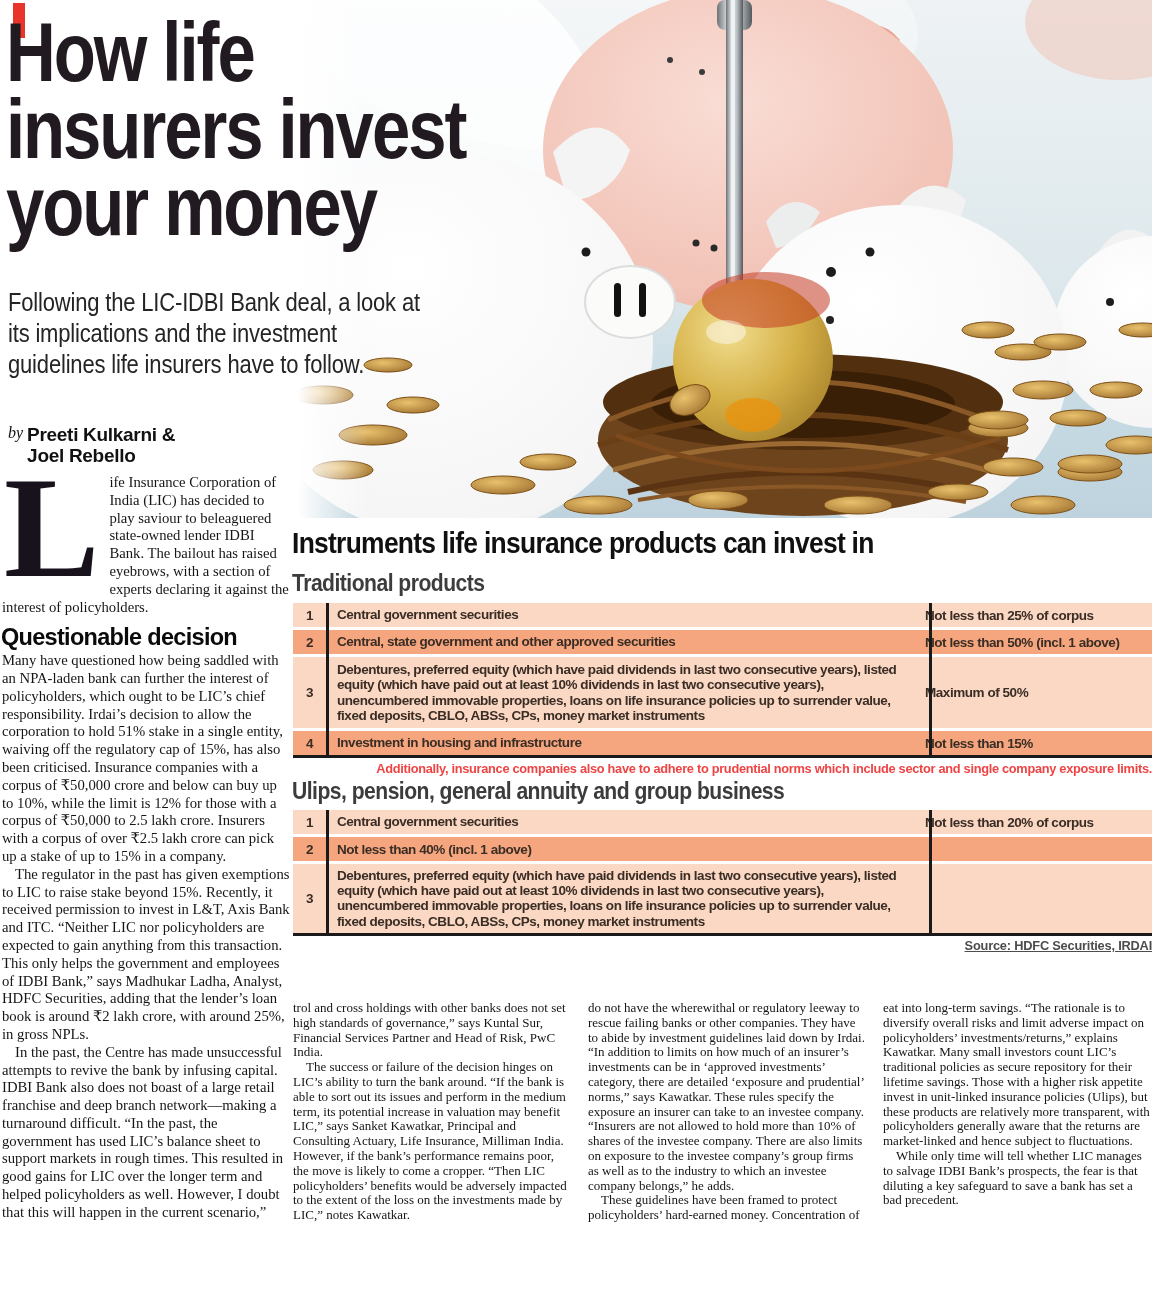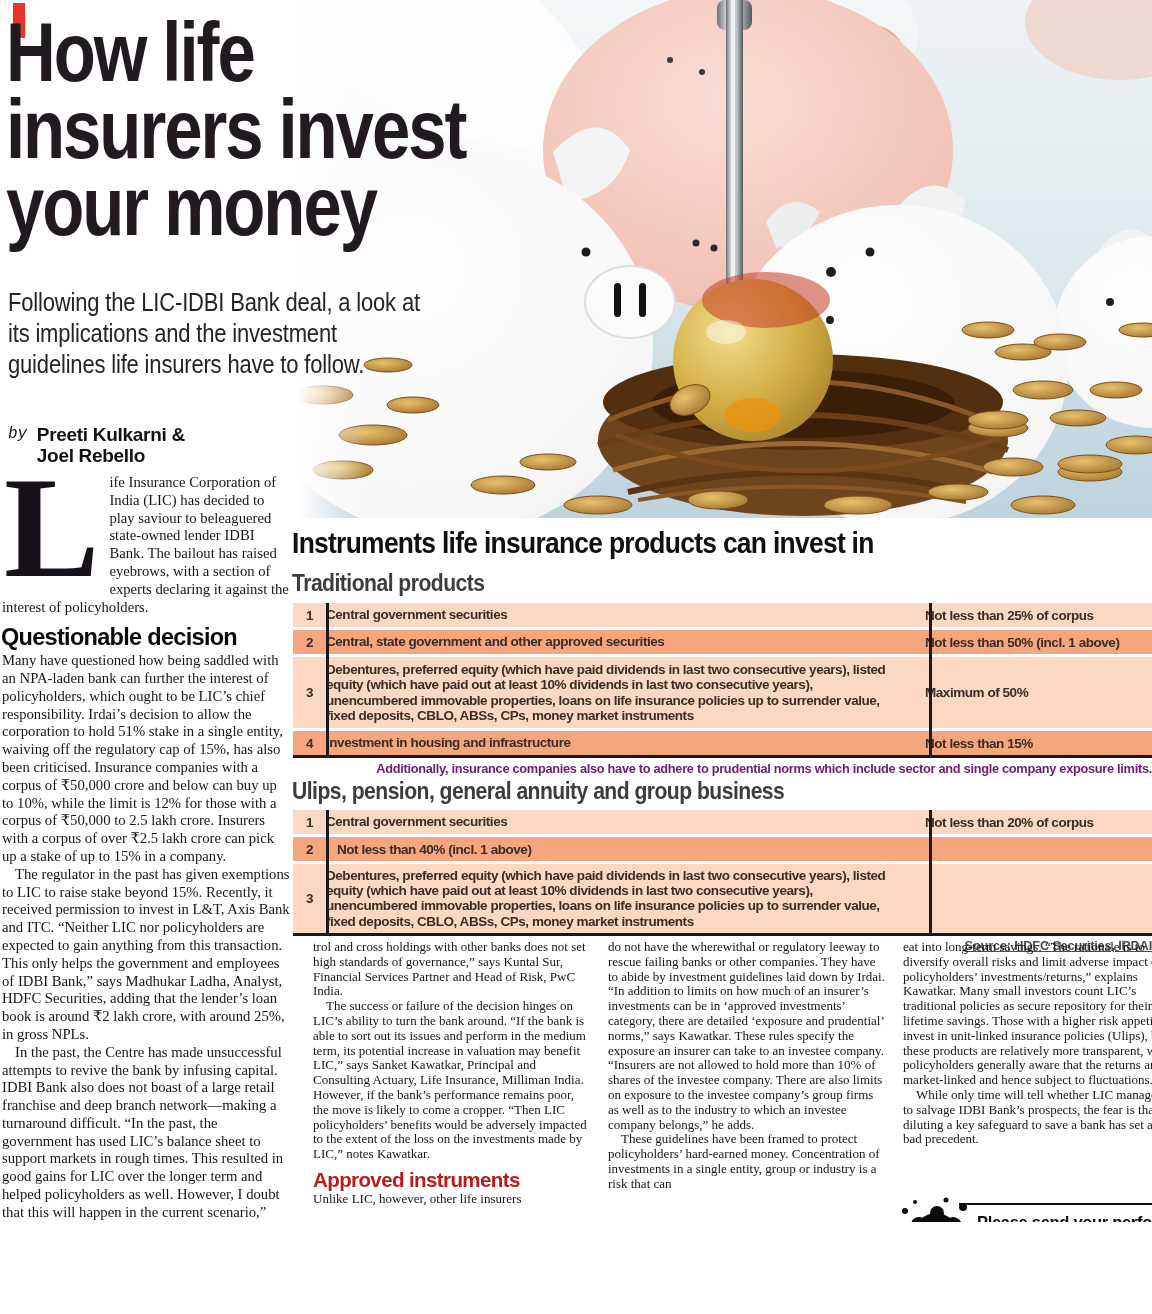--- a/index.html
+++ b/index.html
@@ -13,21 +13,21 @@
   .headline{position:absolute;left:6px;top:14px;margin:0;width:720px;
             font-family:"Liberation Sans","DejaVu Sans",sans-serif;font-weight:700;
             font-size:84px;line-height:77px;letter-spacing:-2.5px;color:#211a20;
             white-space:pre-line;transform:scaleX(0.82);transform-origin:0 0;}
 
   .dek{position:absolute;left:8px;top:287px;margin:0;width:470px;
        font-family:"Liberation Sans","DejaVu Sans",sans-serif;font-size:25px;line-height:31px;
        letter-spacing:-0.2px;color:#242424;transform:scaleX(0.88);transform-origin:0 0;}
 
   .byline{position:absolute;left:8px;top:424px;font-family:"Liberation Sans","DejaVu Sans",sans-serif;color:#111;}
-  .by{font-family:Liberation Mono, monospace;font-style:italic;font-size:16px;}
+  .by{font-family:Liberation Serif, serif;font-style:italic;font-size:16px;}
   .authors{display:inline-block;vertical-align:top;font-weight:700;font-size:19px;line-height:21px;
            letter-spacing:-0.3px;white-space:pre-line;}
 
   .colL{position:absolute;left:2px;top:474px;width:288px;font-size:14.7px;line-height:17.8px;}
   .colL p{margin:0;}
   p.ind{text-indent:13px;}
   .dropcap{float:left;font-family:"Liberation Serif",serif;font-weight:700;font-size:143px;
            line-height:104px;height:106px;padding:2px 10px 0 2px;color:#18121c;}
   .section{font-family:"Liberation Sans","DejaVu Sans",sans-serif;font-weight:700;font-size:23.5px;
            letter-spacing:-0.7px;margin:13px 0 5px -1px;color:#0a0a0a;}
@@ -42,33 +42,33 @@
 
   .ttable{position:absolute;left:293px;width:859px;display:flex;flex-direction:column;gap:3px;
           border-bottom:3px solid #1a1a1a;
           font-family:"Liberation Sans","DejaVu Sans",sans-serif;font-weight:700;
           letter-spacing:-0.45px;color:#3a2d25;}
   .t1{top:603px;} .t2{top:810px;}
   .trow{display:flex;align-items:center;}
   .light{background:#fbd8c3;} .dark{background:#f5a67e;}
   .rs{min-height:24px;} .rb{min-height:71px;} .rb2{min-height:64px;}
   .tnum{width:33px;flex:none;text-align:center;font-size:13.5px;}
-  .tdesc{flex:1;padding:4px 12px 4px 0;font-size:13.5px;line-height:15.2px;}
+  .tdesc{flex:1;padding:4px 12px 4px 11px;font-size:13.5px;line-height:15.2px;}
   .tlimit{width:223px;flex:none;padding:2px 4px 2px 11px;font-size:13.5px;line-height:15px;}
   .vr{position:absolute;top:0;bottom:0;width:2.5px;background:#1a1a1a;}
   .vr1{left:33px;} .vr2{left:636px;}
 
   .footnote{position:absolute;left:293px;top:761px;width:859px;margin:0;text-align:right;
             font-family:"Liberation Sans","DejaVu Sans",sans-serif;font-weight:700;font-size:12.8px;
-            letter-spacing:-0.3px;color:#701a75;}
+            letter-spacing:-0.3px;color:#ef4444;}
   .source{position:absolute;left:293px;top:938px;width:859px;margin:0;text-align:right;
           font-family:"Liberation Sans","DejaVu Sans",sans-serif;font-weight:700;font-size:12.8px;
           letter-spacing:-0.2px;color:#4c4c4c;text-decoration:underline;}
 
-  .colB{position:absolute;top:940px;width:278px;font-size:13px;line-height:14.8px;margin-left:20px;}
+  .colB{position:absolute;top:1001px;width:278px;font-size:13px;line-height:14.8px;}
   .colB p{margin:0;}
   .c2{left:293px;} .c3{left:588px;} .c4{left:883px;width:270px;}
   .sub{font-family:"Liberation Sans","DejaVu Sans",sans-serif;font-weight:700;font-size:20.5px;
        letter-spacing:-0.6px;margin:11px 0 4px;color:#b91c1c;}
 
   .feedback{position:relative;margin-top:56px;padding:9px 0 10px 74px;
             font-family:"Liberation Sans","DejaVu Sans",sans-serif;}
   .fb-rule{position:absolute;left:56px;right:2px;height:2px;background:#101010;}
   .fr-t{top:0;} .fr-b{bottom:0;}
   .fb1{font-weight:700;font-size:16.5px;line-height:20px;letter-spacing:-0.3px;color:#0c0c0c;}

